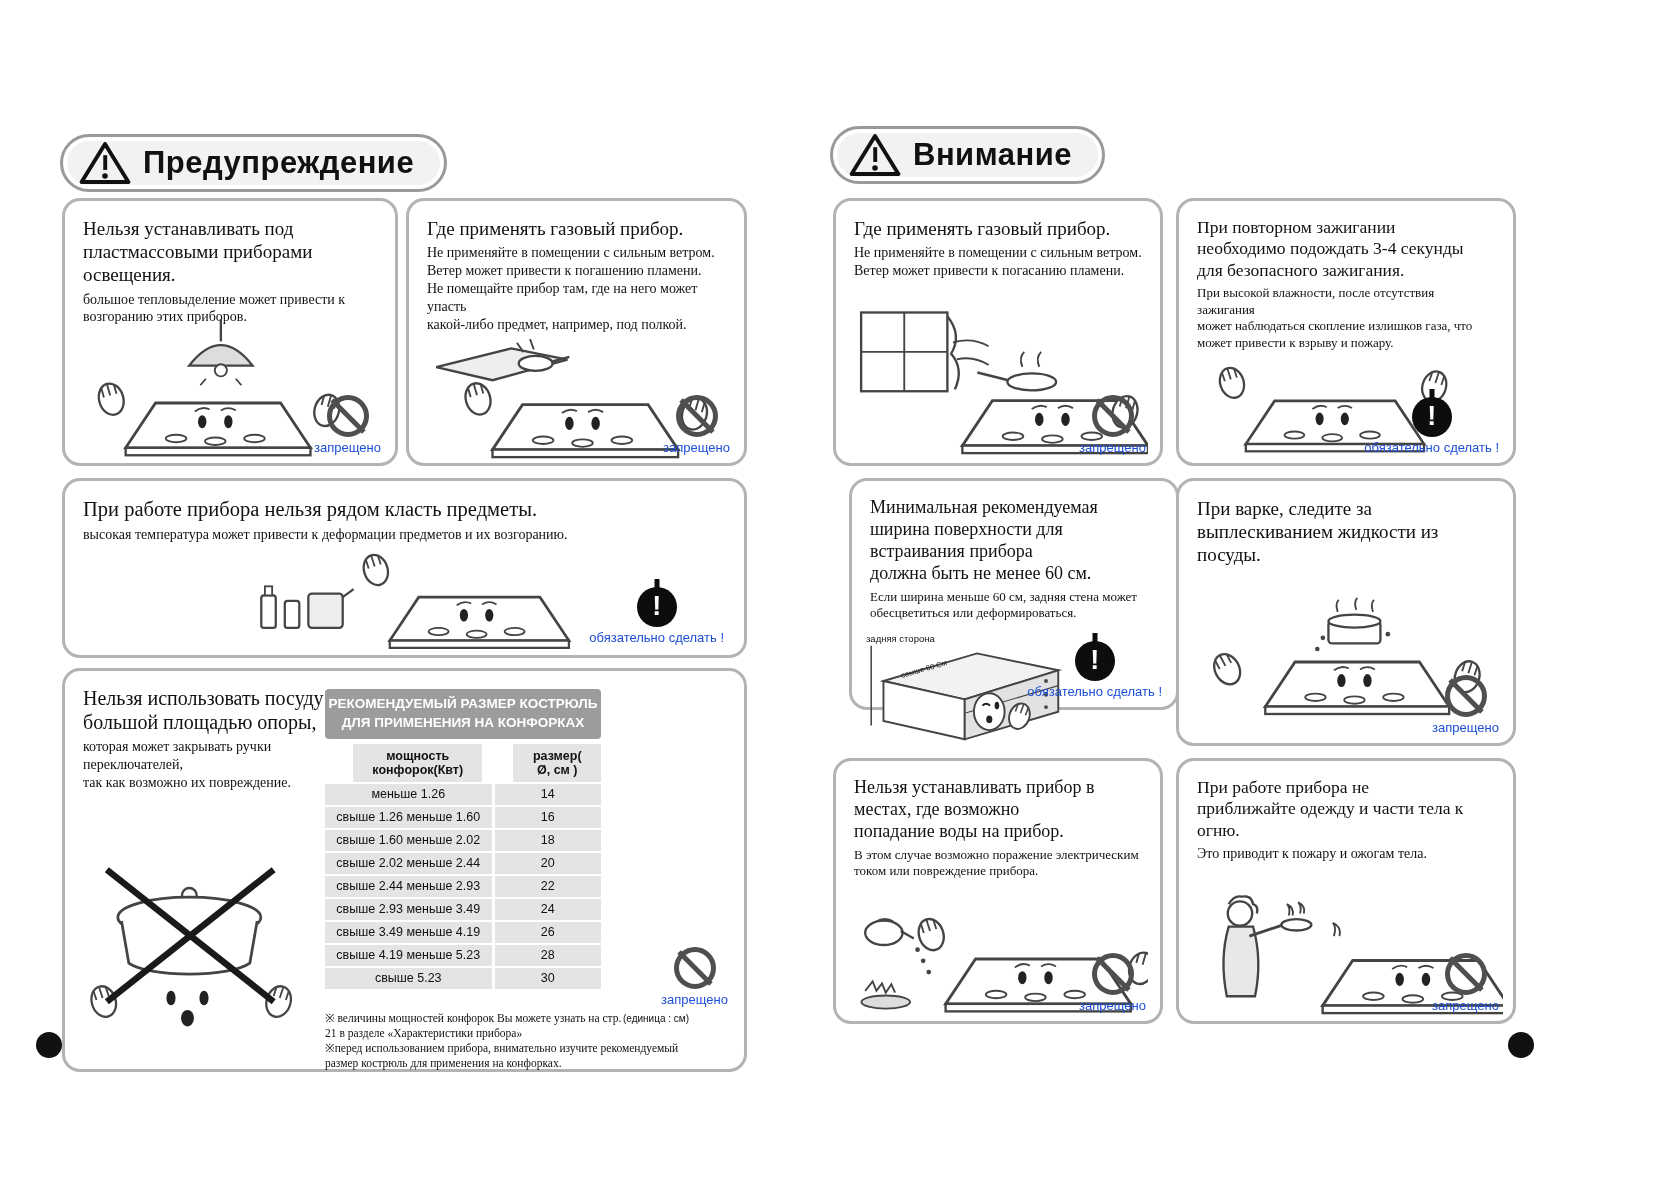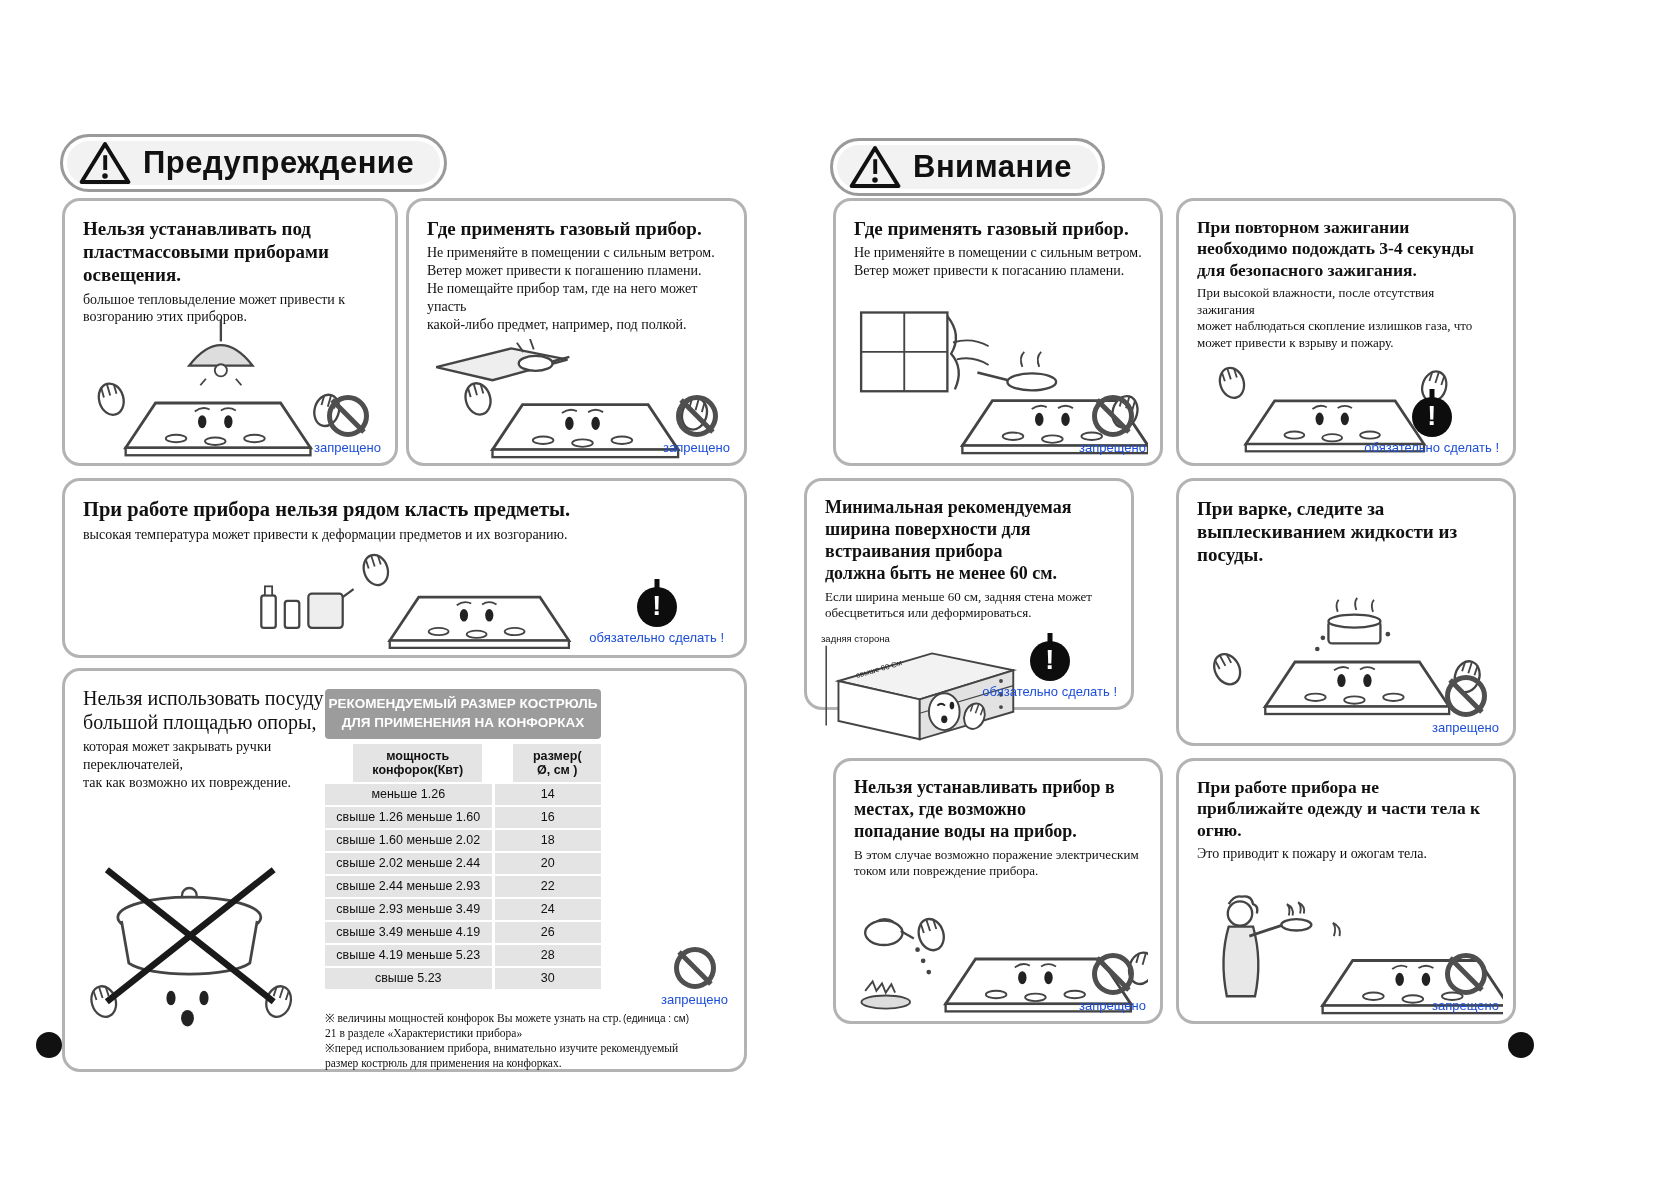--- a/index.html
+++ b/index.html
@@ -15,21 +15,21 @@
     border: 3px solid #9a9a9a; border-radius: 32px; background: #f2f2f2;
     box-shadow: inset 0 0 0 4px #ffffff;
   }
   .pilltxt { font-family: "Liberation Sans", sans-serif; font-weight: bold; font-size: 31px; letter-spacing: .5px; }
   .tri svg { display:block; }
   
   .wbox {
     position: absolute; border: 3px solid #b3b3b3; border-radius: 18px;
     background: #fff; padding: 16px 18px;
   }
-  .btitle { font-weight: bold; font-size: 19px; line-height: 1.22; white-space: pre-line; }
+  .btitle { font-weight: normal; font-size: 19px; line-height: 1.22; white-space: pre-line; }
   .btitle.sm { font-size: 17.5px; }
   .btitle.xl { font-size: 20.5px; }
   .btitle.plain { font-weight: normal; font-size: 20px; line-height: 1.18; }
   .bbody { font-size: 14px; line-height: 1.28; white-space: pre-line; margin-top: 4px; }
   .illus { position: absolute; }
   
   .badge { position: absolute; right: 14px; bottom: 8px; text-align: center;
            font-family: "Liberation Sans", sans-serif; font-size: 13px; color:#1d4ed8; }
   .blabel { margin-top: 3px; }
   .no-icon { position: relative; width: 42px; height: 42px; border: 5px solid #4f4f4f;
@@ -89,21 +89,21 @@
   <div class="pill" style="left:60px; top:134px;">
     <span class="tri">
       <svg width="52" height="46" viewBox="0 0 60 52">
           <path d="M30 4 L57 48 H3 Z" fill="none" stroke="#111" stroke-width="4.5" stroke-linejoin="round"></path>
           <rect x="28" y="17" width="4.5" height="17" fill="#111"></rect>
           <circle cx="30" cy="41" r="3.2" fill="#111"></circle>
         </svg>
     </span>
     <span class="pilltxt">Предупреждение</span>
   </div>
-  <div class="pill" style="left:830px; top:126px;margin-top:12px;">
+  <div class="pill" style="left:830px; top:126px;">
     <span class="tri">
       <svg width="52" height="46" viewBox="0 0 60 52">
           <path d="M30 4 L57 48 H3 Z" fill="none" stroke="#111" stroke-width="4.5" stroke-linejoin="round"></path>
           <rect x="28" y="17" width="4.5" height="17" fill="#111"></rect>
           <circle cx="30" cy="41" r="3.2" fill="#111"></circle>
         </svg>
     </span>
     <span class="pilltxt">Внимание</span>
   </div>
 
@@ -304,21 +304,21 @@
       <g transform="translate(262,26) rotate(18)">
           <use href="#mitt"></use>
         </g>
     </svg>
     <div class="badge">
       <div class="must-icon"></div>
       <div class="blabel">обязательно сделать !</div>
     </div>
   </section>
 
-  <section class="wbox" style="left:804px; top:478px; width:330px; height:232px;">
+  <section class="wbox" style="left:849px; top:478px; width:330px; height:232px;">
     <h3 class="btitle" style="font-size:18px">Минимальная рекомендуемая
 ширина  поверхности для
 встраивания  прибора
 должна быть не менее 60 см.</h3>
     <p class="bbody" style="font-size:13px">Если ширина меньше 60 см, задняя стена может
 обесцветиться или деформироваться.</p>
     <span class="tiny-label" style="left:14px; top:152px;">задняя сторона</span>
     <svg class="illus" style="left:10px; top:160px; width:230px; height:100px;" viewBox="0 0 300 130">
       <line x1="12" y1="6" x2="12" y2="110" stroke="#444" stroke-width="2"></line>
       <polygon points="28,52 150,16 256,38 134,76" fill="#f2f2f2" stroke="#444" stroke-width="2.5"></polygon>

